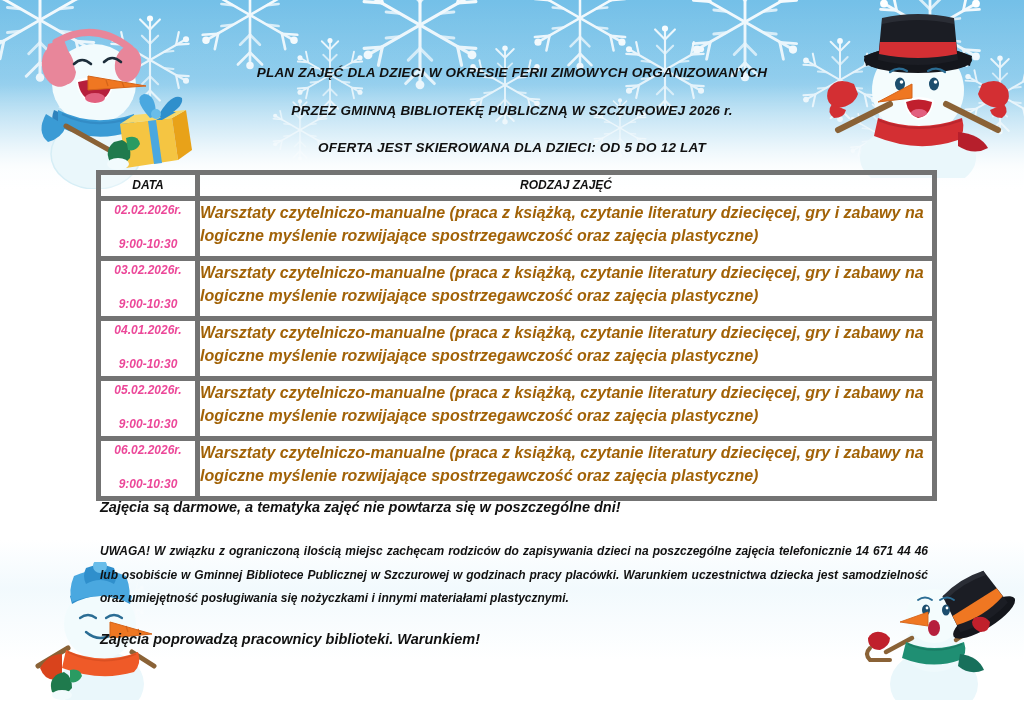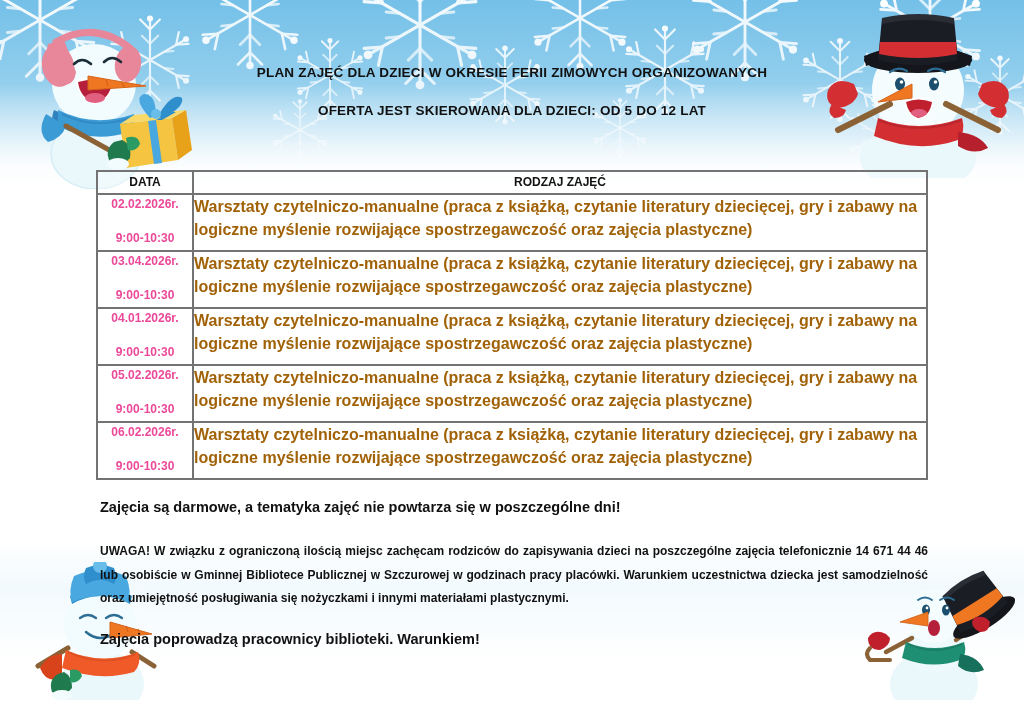--- a/index.html
+++ b/index.html
@@ -15,20 +15,21 @@
     font-family: "Liberation Sans", sans-serif;
   }
 
   
   #poster {
     position: absolute;
     inset: 0;
     width: 1024px;
     height: 700px;
     overflow: hidden;
+    font-style: italic;
   }
   .bg-sky {
     position: absolute;
     left: 0; top: 0;
     width: 1024px;
     height: 190px;
     background:
       linear-gradient(to bottom,
         rgba(255,255,255,0) 0%,
         rgba(255,255,255,0.05) 45%,
@@ -76,21 +77,21 @@
     width: 826px;
     z-index: 6;
   }
   table.schedule {
     border-collapse: collapse;
     width: 826px;
     table-layout: fixed;
   }
   table.schedule th,
   table.schedule td {
-    border: 2px solid #737373;
+    border: 5px solid #737373;
     vertical-align: top;
     padding: 0;
   }
   th.col-date, td.cell-date { width: 94px; }
   th.col-kind { width: 732px; }
 
   thead th {
     background: rgba(255,255,255,0.30);
     font-size: 12px;
     font-weight: bold;
@@ -362,20 +363,21 @@
     <circle cx="91" cy="52" r="1.4" fill="#ffffff"></circle>
     <path d="M62 44 Q69 39 76 44" fill="none" stroke="#2b6d94" stroke-width="1.9" stroke-linecap="round"></path>
     <path d="M84 44 Q91 39 98 44" fill="none" stroke="#2b6d94" stroke-width="1.9" stroke-linecap="round"></path>
     <ellipse cx="78" cy="72" rx="6" ry="8" fill="#b61f3c"></ellipse>
     <path d="M72 56 L44 66 L72 70 Z" fill="#ef7722"></path>
     <path d="M72 56 L44 66 L72 70 Z" fill="none" stroke="#d4641a" stroke-width="0.9"></path>
   </svg>
 
   <div class="heading">
     <div class="line">PLAN ZAJĘĆ DLA DZIECI W OKRESIE FERII ZIMOWYCH ORGANIZOWANYCH</div>
+    <div class="line">PRZEZ GMINNĄ BIBLIOTEKĘ PUBLICZNĄ W SZCZUROWEJ 2026 r.</div>
     <div class="line">OFERTA JEST SKIEROWANA DLA DZIECI:  OD 5 DO 12 LAT</div>
   </div>
 
   <div class="schedule-wrap">
     <table class="schedule">
       <thead>
         <tr>
           <th class="col-date">DATA</th>
           <th class="col-kind">RODZAJ ZAJĘĆ</th>
         </tr>
@@ -383,21 +385,21 @@
       <tbody>
         <tr>
           <td class="cell-date">
             <span class="d-date">02.02.2026r.</span>
             <span class="d-time">9:00-10:30</span>
           </td>
           <td class="cell-kind">Warsztaty czytelniczo-manualne (praca z książką, czytanie literatury dziecięcej, gry i zabawy na logiczne myślenie rozwijające spostrzegawczość oraz zajęcia plastyczne)</td>
         </tr>
         <tr>
           <td class="cell-date">
-            <span class="d-date">03.04.2026r.</span>
+            <span class="d-date">03.02.2026r.</span>
             <span class="d-time">9:00-10:30</span>
           </td>
           <td class="cell-kind"> Warsztaty czytelniczo-manualne (praca z książką, czytanie literatury dziecięcej, gry i zabawy na logiczne myślenie rozwijające spostrzegawczość oraz zajęcia plastyczne)</td>
         </tr>
         <tr>
           <td class="cell-date">
             <span class="d-date">04.01.2026r.</span>
             <span class="d-time">9:00-10:30</span>
           </td>
           <td class="cell-kind">Warsztaty czytelniczo-manualne (praca z książką, czytanie literatury dziecięcej, gry i zabawy na logiczne myślenie rozwijające spostrzegawczość oraz zajęcia plastyczne)</td>

